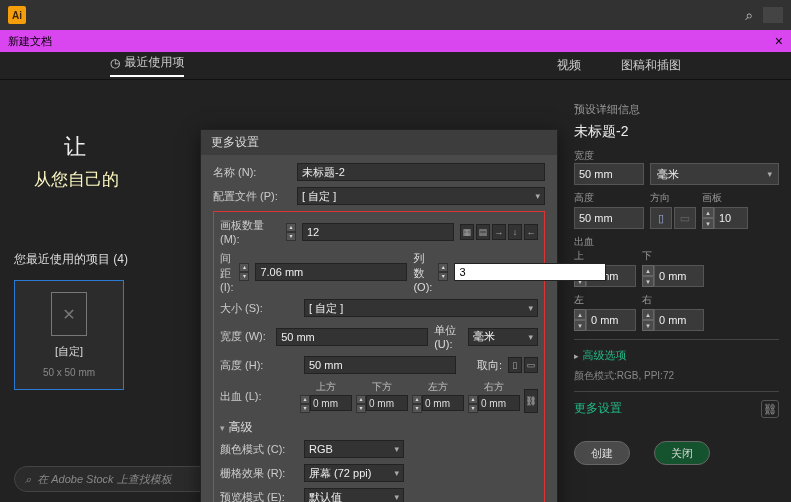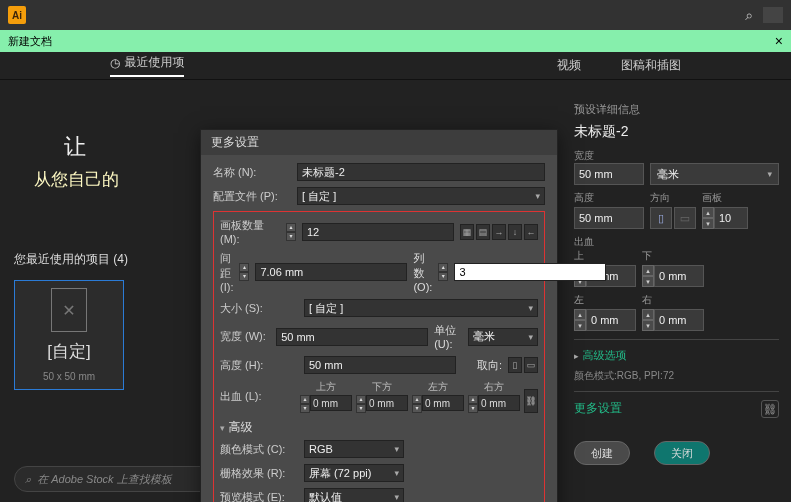--- a/index.html
+++ b/index.html
@@ -1,33 +1,33 @@
 <!DOCTYPE html>
 <html><head>
 <meta charset="utf-8">
 <style>
 * { box-sizing: border-box; margin: 0; padding: 0; font-family: "Microsoft YaHei", sans-serif; }
 body { background: #323232; color: #ccc; font-size: 11px; width: 791px; height: 502px; overflow: hidden; position: relative; }
 .titlebar { height: 30px; background: #323232; display: flex; align-items: center; padding: 0 8px; }
 .ai-logo { width: 18px; height: 18px; background: #f59e0b; color: #3c240b; font-weight: bold; font-size: 10px; display: flex; align-items: center; justify-content: center; border-radius: 2px; text-align: right; }
 .titlebar-right { margin-left: auto; display: flex; gap: 10px; align-items: center; }
 .search-ico { font-size: 14px; color: #bbb; }
-.window-header { height: 22px; background: #86efac; color: #000; display: flex; align-items: center; padding: 0 8px; font-size: 11px; }
+.window-header { height: 22px; background: #d946ef; color: #000; display: flex; align-items: center; padding: 0 8px; font-size: 11px; }
 .window-header .close { margin-left: auto; font-size: 14px; cursor: pointer; }
 .main-area { position: relative; background: #222; height: 450px; }
 .tabs-row { display: flex; align-items: center; height: 28px; gap: 40px; padding: 0 110px 0 110px; border-bottom: 1px solid #111; }
 .tab { color: #ccc; font-size: 12px; display: flex; align-items: center; gap: 4px; }
 .tab.active { border-bottom: 2px solid #fff; padding-bottom: 4px; }
 .left-col { position: absolute; left: 14px; top: 50px; width: 180px; }
 .hero-title { font-size: 22px; color: #eee; margin: 30px 0 6px 50px; }
 .hero-sub { font-size: 17px; color: #fef9c3; margin-left: 20px; }
 .recent-lbl { margin-top: 60px; font-size: 12px; color: #ddd; }
 .thumb { margin-top: 12px; width: 110px; height: 110px; border: 1px solid #2b7bd6; background: #2c2c2c; display: flex; flex-direction: column; align-items: center; justify-content: center; gap: 8px; }
 .thumb-icon { width: 36px; height: 44px; border: 1px solid #777; position: relative; display:flex;align-items:center;justify-content:center;color:#777;font-size:16px;}
-.thumb-name { color: #ddd; font-size: 17px; }
+.thumb-name { color: #ddd; font-size: 11px; }
 .thumb-size { color: #888; font-size: 10px; }
 .search-row { position: absolute; bottom: 10px; left: 14px; width: 760px; display: flex; align-items: center; gap: 10px; }
 .search-box { flex: 0 0 330px; height: 26px; background: #2b2b2b; border: 1px solid #444; border-radius: 14px; display: flex; align-items: center; padding: 0 10px; color: #888; font-style: italic; gap: 6px; }
 .go-btn { height: 24px; padding: 0 16px; background: #3a3a3a; border: 1px solid #555; border-radius: 12px; color: #ddd; }
 .right-panel { position: absolute; right: 12px; top: 50px; width: 205px; color: #ccc; }
 .rp-title { font-size: 11px; color: #999; margin-bottom: 6px; }
 .preset-name { font-size: 14px; color: #eee; margin-bottom: 8px; }
 .rp-row { display: flex; gap: 6px; margin-bottom: 6px; align-items:flex-end;}
 .rp-field { display: flex; flex-direction: column; gap: 2px; }
 .rp-label { font-size: 10px; color: #999; }
@@ -36,21 +36,21 @@
 .stepper { display:flex; }
 .step-btns { display:flex; flex-direction:column; }
 .step-btns span{ width:12px;height:11px;background:#4a4a4a;border:1px solid #666;font-size:7px;line-height:9px;text-align:center;color:#ccc;}
 .orient-btn { width:22px;height:22px;background:#3a3a3a;border:1px solid #555;display:flex;align-items:center;justify-content:center;font-size:11px;color:#9ad;}
 .orient-btn.off{color:#666;}
 .divider { border-top:1px solid #444; margin:8px 0;}
 .adv-link{color:#2b8;font-size:11px;display:flex;align-items:center;gap:4px;margin:6px 0;}
 .meta-line{color:#888;font-size:10px;margin-bottom:6px;}
 .more-link{color:#2b8;font-size:12px;margin-top:6px;display:block;}
 .btns-row{display:flex;gap:24px;margin-top:24px;}
-.pill-btn{height:24px;padding:0 16px;border-radius:12px;border:1px solid #666;background:#0f766e;color:#ddd;font-size:11px;}
+.pill-btn{height:24px;padding:0 16px;border-radius:12px;border:1px solid #666;background:#14532d;color:#ddd;font-size:11px;}
 .pill-btn.primary{background:#4a4a4a;}
 .dialog { position: absolute; left: 200px; top: 77px; width: 358px; background: #4a4a4a; border: 1px solid #222; box-shadow: 0 4px 18px rgba(0,0,0,.5); color: #ddd; }
 .dlg-title { background: #3d3d3d; padding: 4px 10px; font-size: 12px; }
 .dlg-body { padding: 8px 12px 6px; }
 .dlg-row { display: flex; align-items: center; gap: 6px; margin-bottom: 6px; }
 .dlg-lbl { width: 78px; text-align: left; font-size: 11px; color: #ccc; }
 .dlg-input { flex:1;height: 18px; background: #333; border: 1px solid #222; color: #eee; padding: 0 4px; font-size: 11px; }
 .dlg-input.short{flex:0 0 48px;}
 .dlg-input.white{background:#fff;color:#000;}
 .dlg-sel { flex:1;height: 18px; background: #333; border: 1px solid #222; color: #eee; padding: 0 4px; font-size: 11px; display:flex;align-items:center;justify-content:space-between;}

